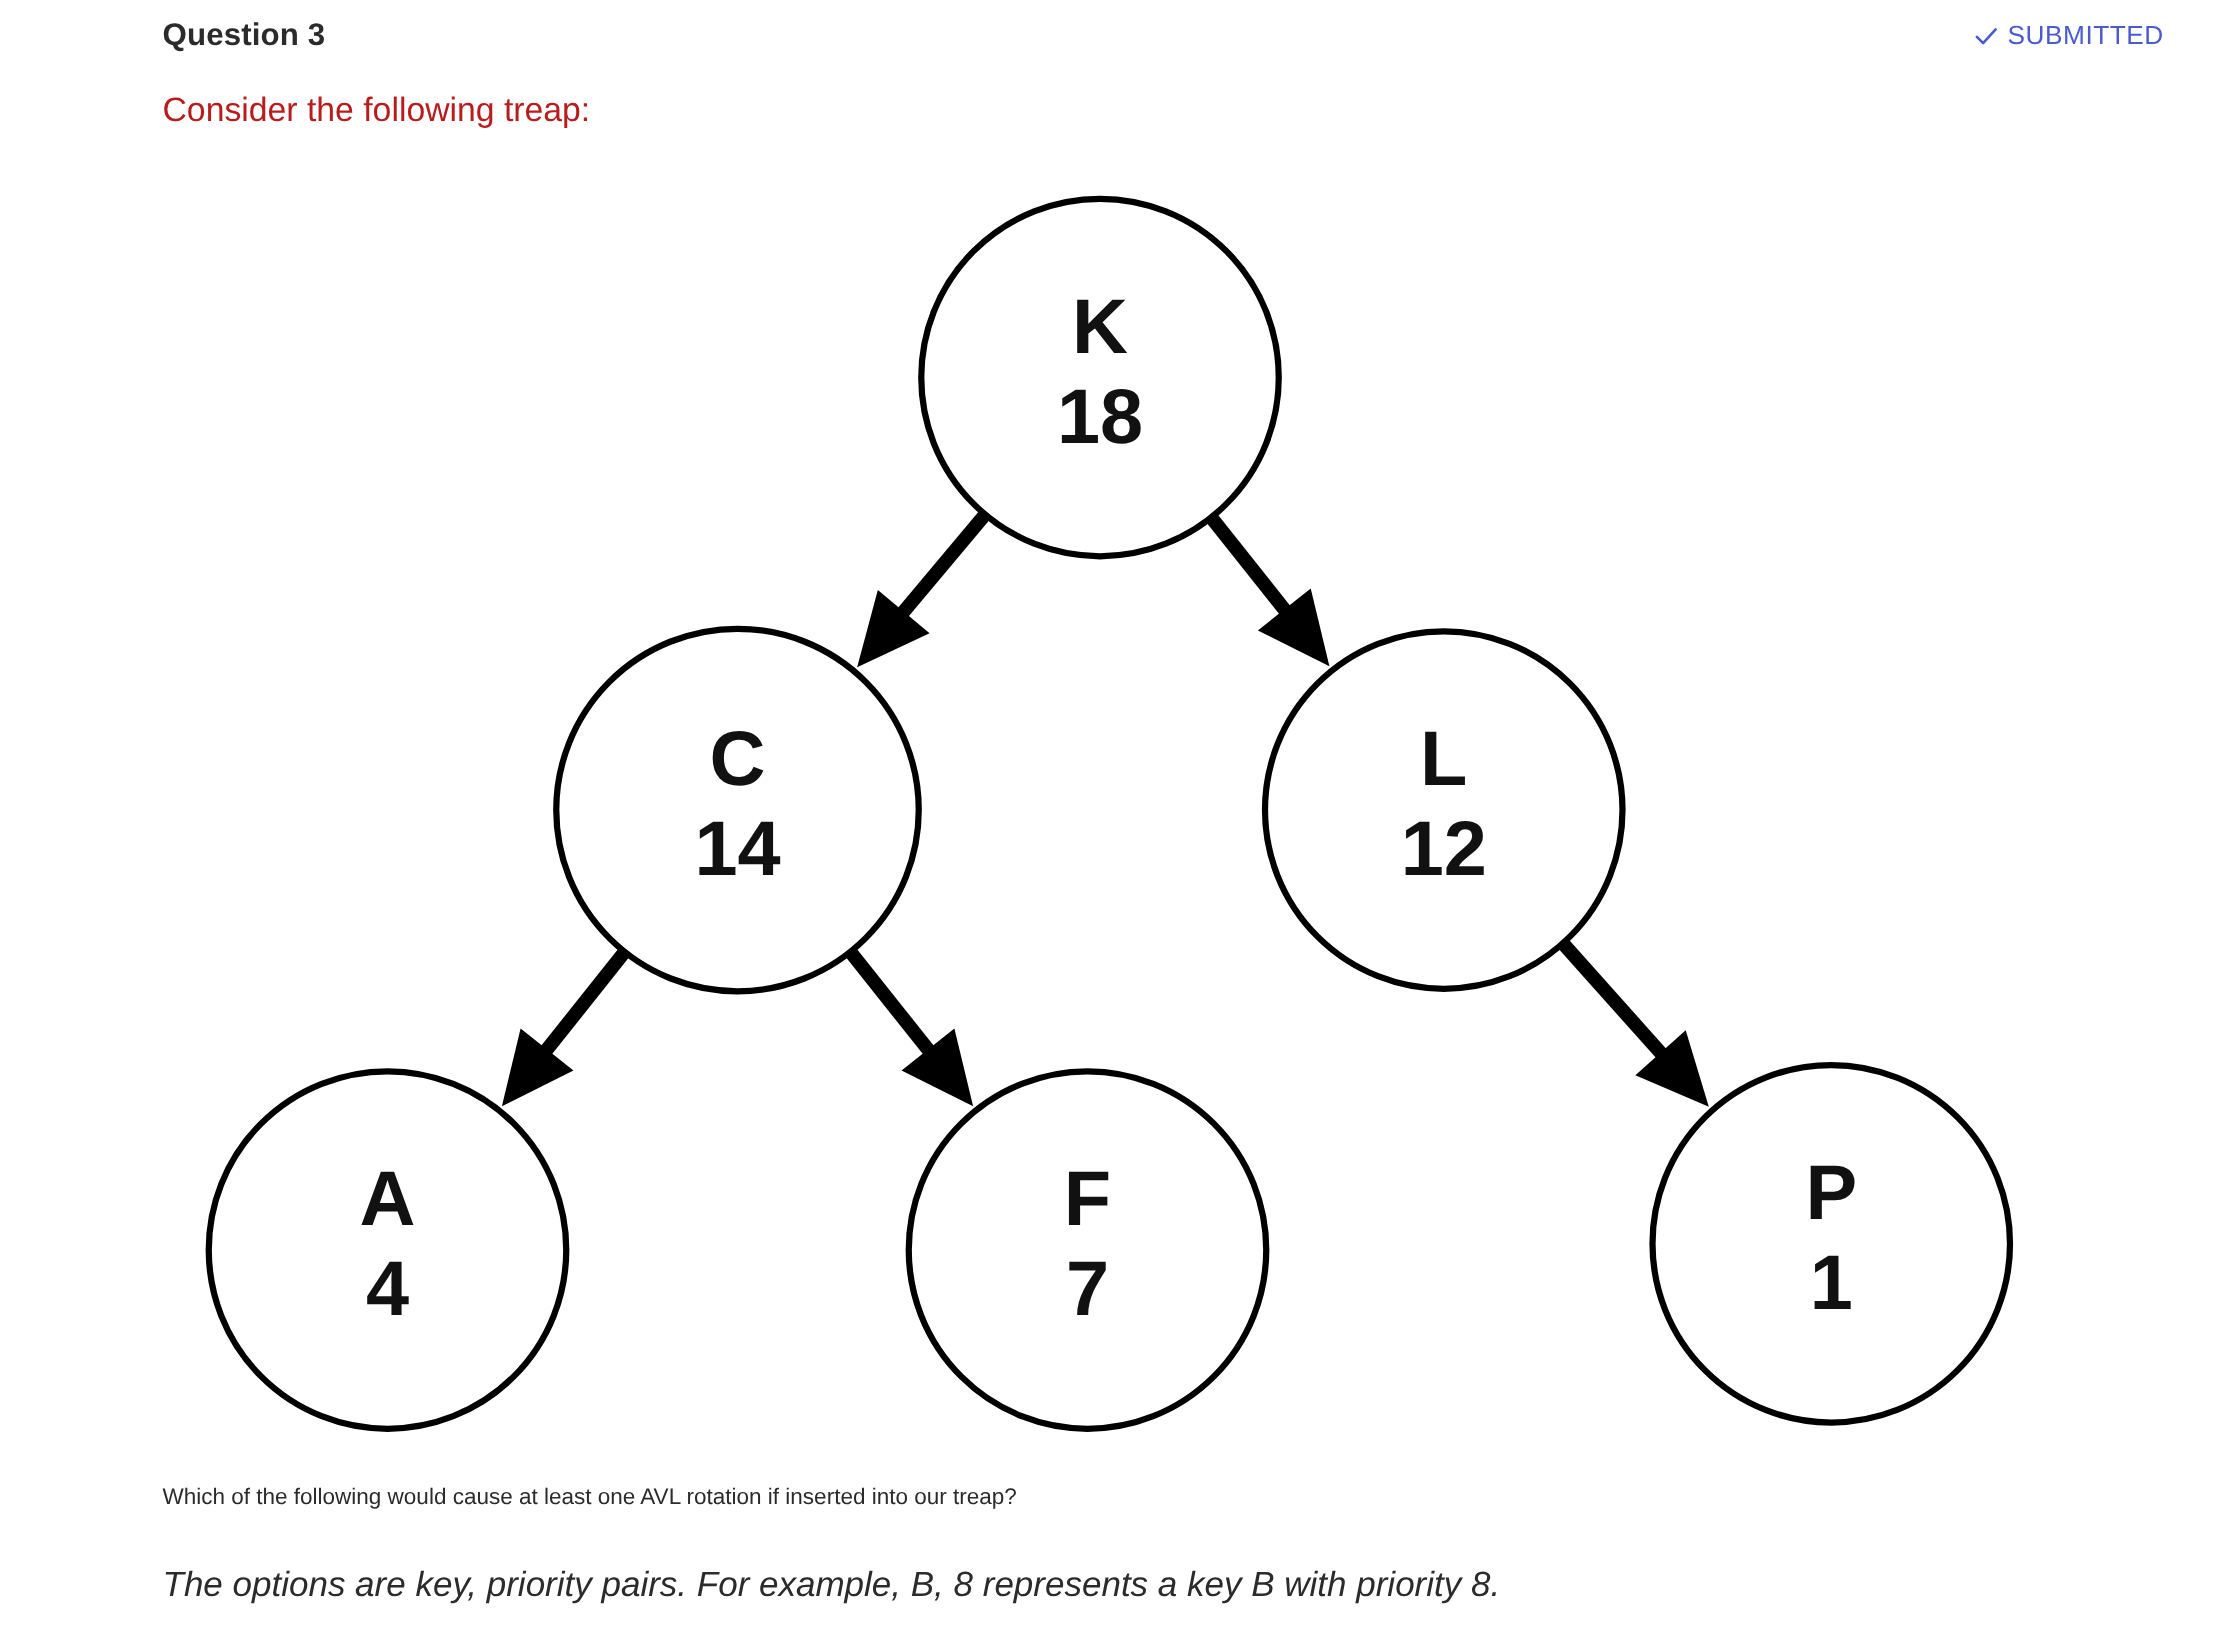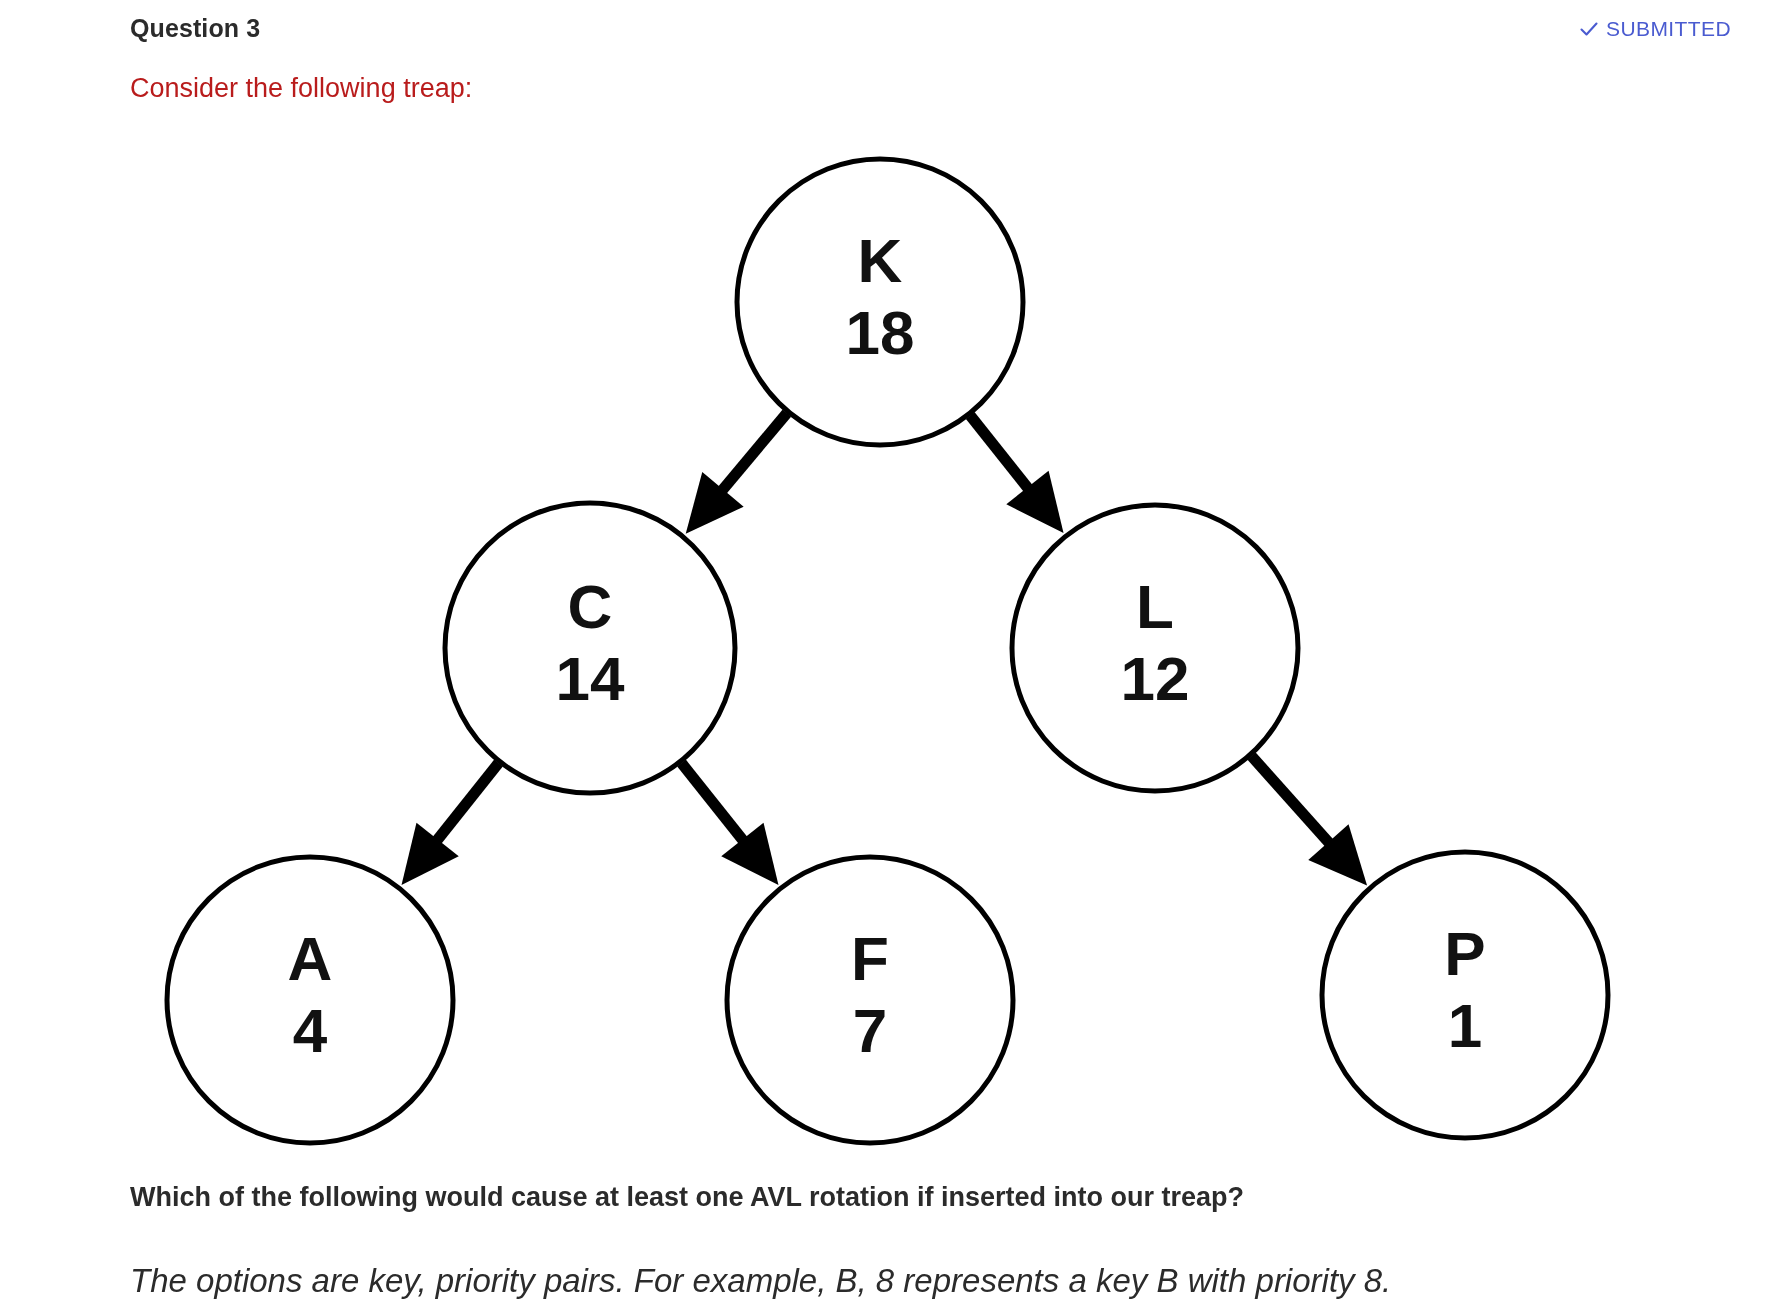--- a/index.html
+++ b/index.html
@@ -67,35 +67,34 @@
     font-size: 27px;
     line-height: 40px;
     color: #b91c1c;
     font-weight: 400;
   }
 
   .question-line {
     position: absolute;
     left: 130px;
     top: 1177px;
-    font-size: 27px;
+    font-size: 18px;
     line-height: 40px;
     color: #2b2b2b;
-    font-weight: 700;
+    font-weight: 400;
   }
   .note-line {
     position: absolute;
     left: 130px;
     top: 1248px;
-    font-size: 33px;
+    font-size: 28px;
     line-height: 40px;
     color: #2b2b2b;
     font-style: italic;
     font-weight: 400;
-    margin-top: 13px;
   }
 
   
   .tree-figure {
     position: absolute;
     left: 0;
     top: 120px;
     width: 1771px;
     height: 1040px;
   }

